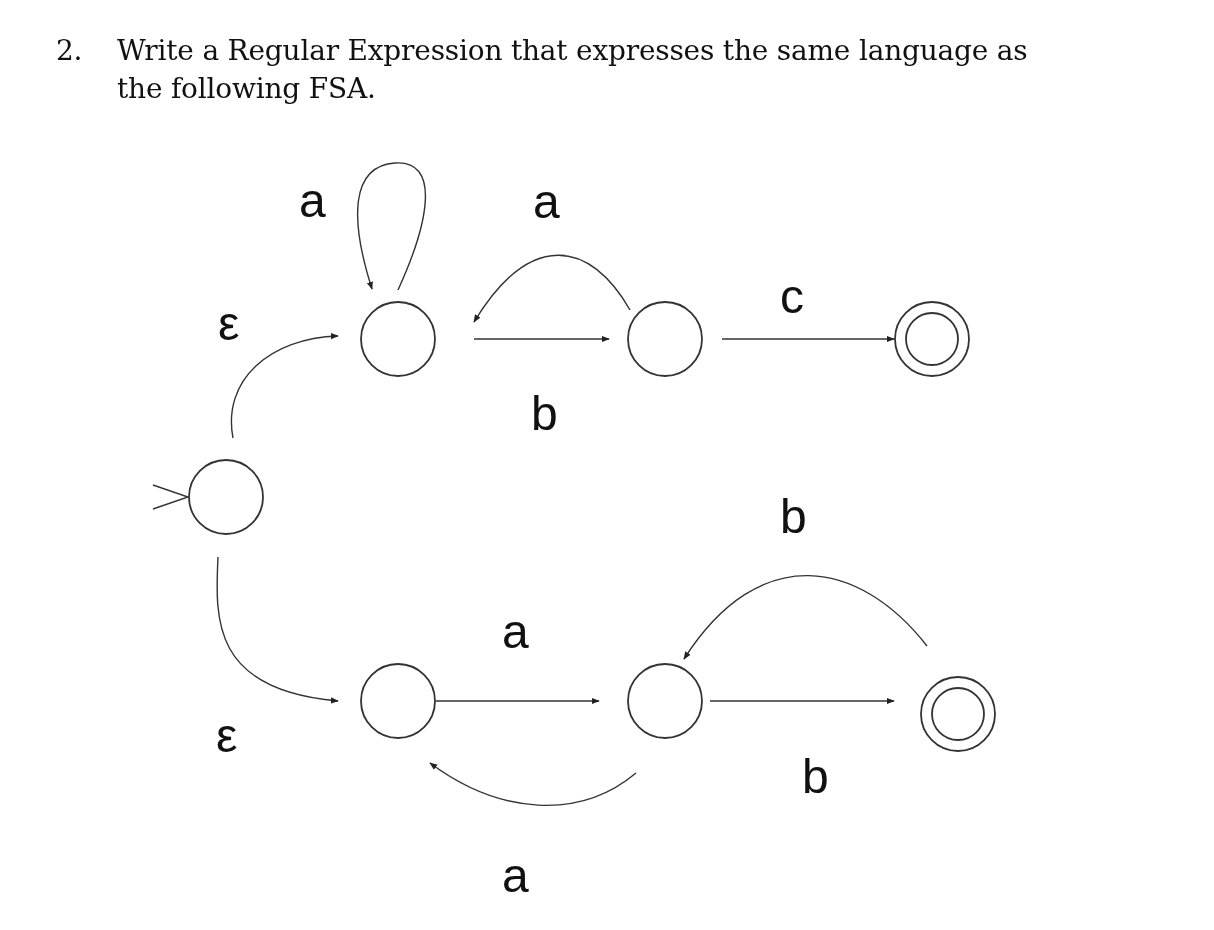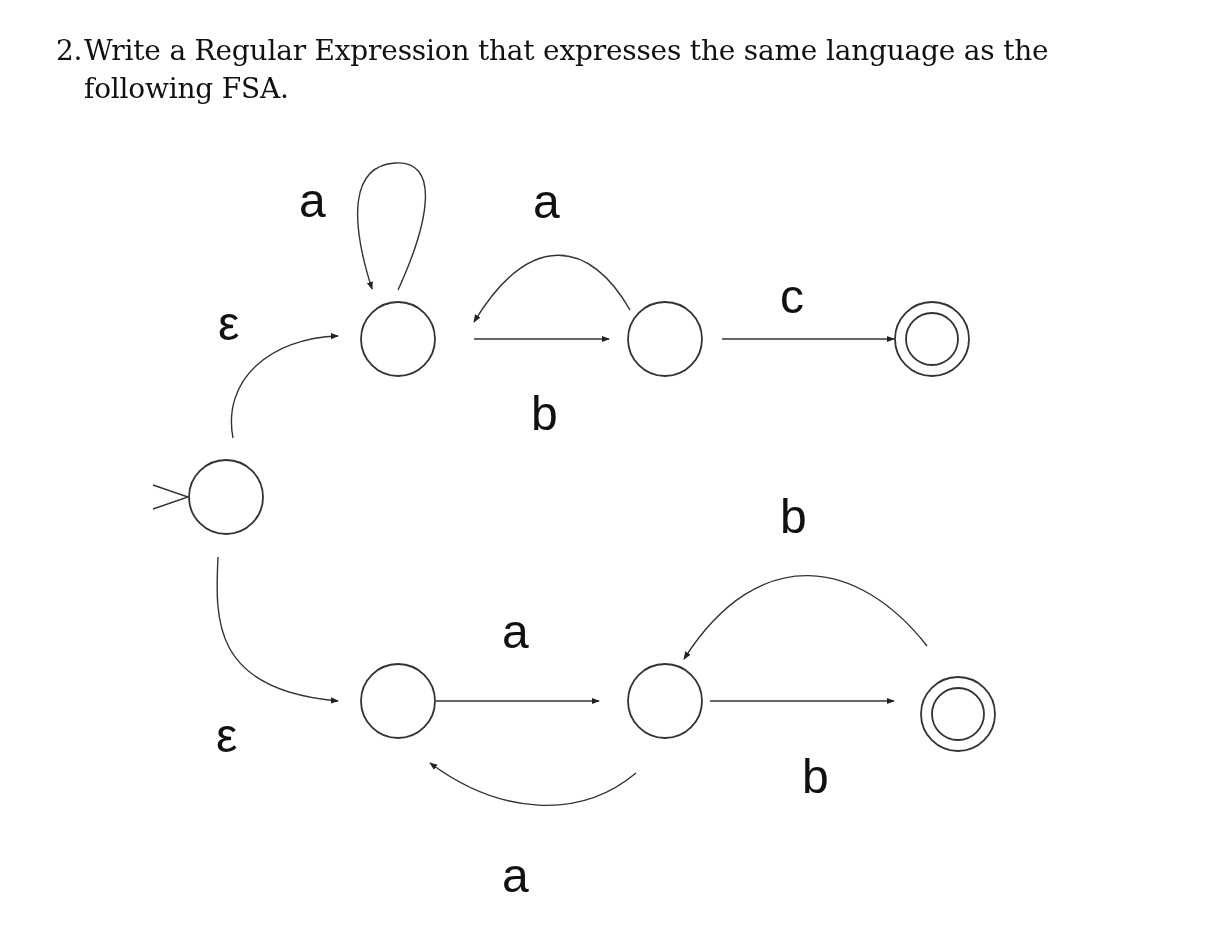--- a/index.html
+++ b/index.html
@@ -4,21 +4,21 @@
   <style>
     html, body { margin: 0; padding: 0; background: #ffffff; }
     body { width: 1214px; height: 930px; position: relative; overflow: hidden; }
     .question {
       position: absolute; left: 56px; top: 32px; width: 1010px;
       font-family: "DejaVu Serif", "Liberation Serif", serif;
       font-size: 28px; line-height: 38px; color: #111;
       letter-spacing: -0.2px;
     }
     .question .num { position: absolute; left: 0; top: 0; }
-    .question .text { margin-left: 28px; display: block; }
+    .question .text { margin-left: 61px; display: block; }
     svg.fsa { position: absolute; left: 0; top: 0; }
     svg .lbl {
       font-family: "Liberation Sans", "DejaVu Sans", sans-serif;
       font-size: 48px; fill: #111;
     }
     svg .state { fill: #fff; stroke: #333; stroke-width: 1.8; }
     svg .edge { fill: none; stroke: #333; stroke-width: 1.4; }
   </style>
 </head>
 <body>

